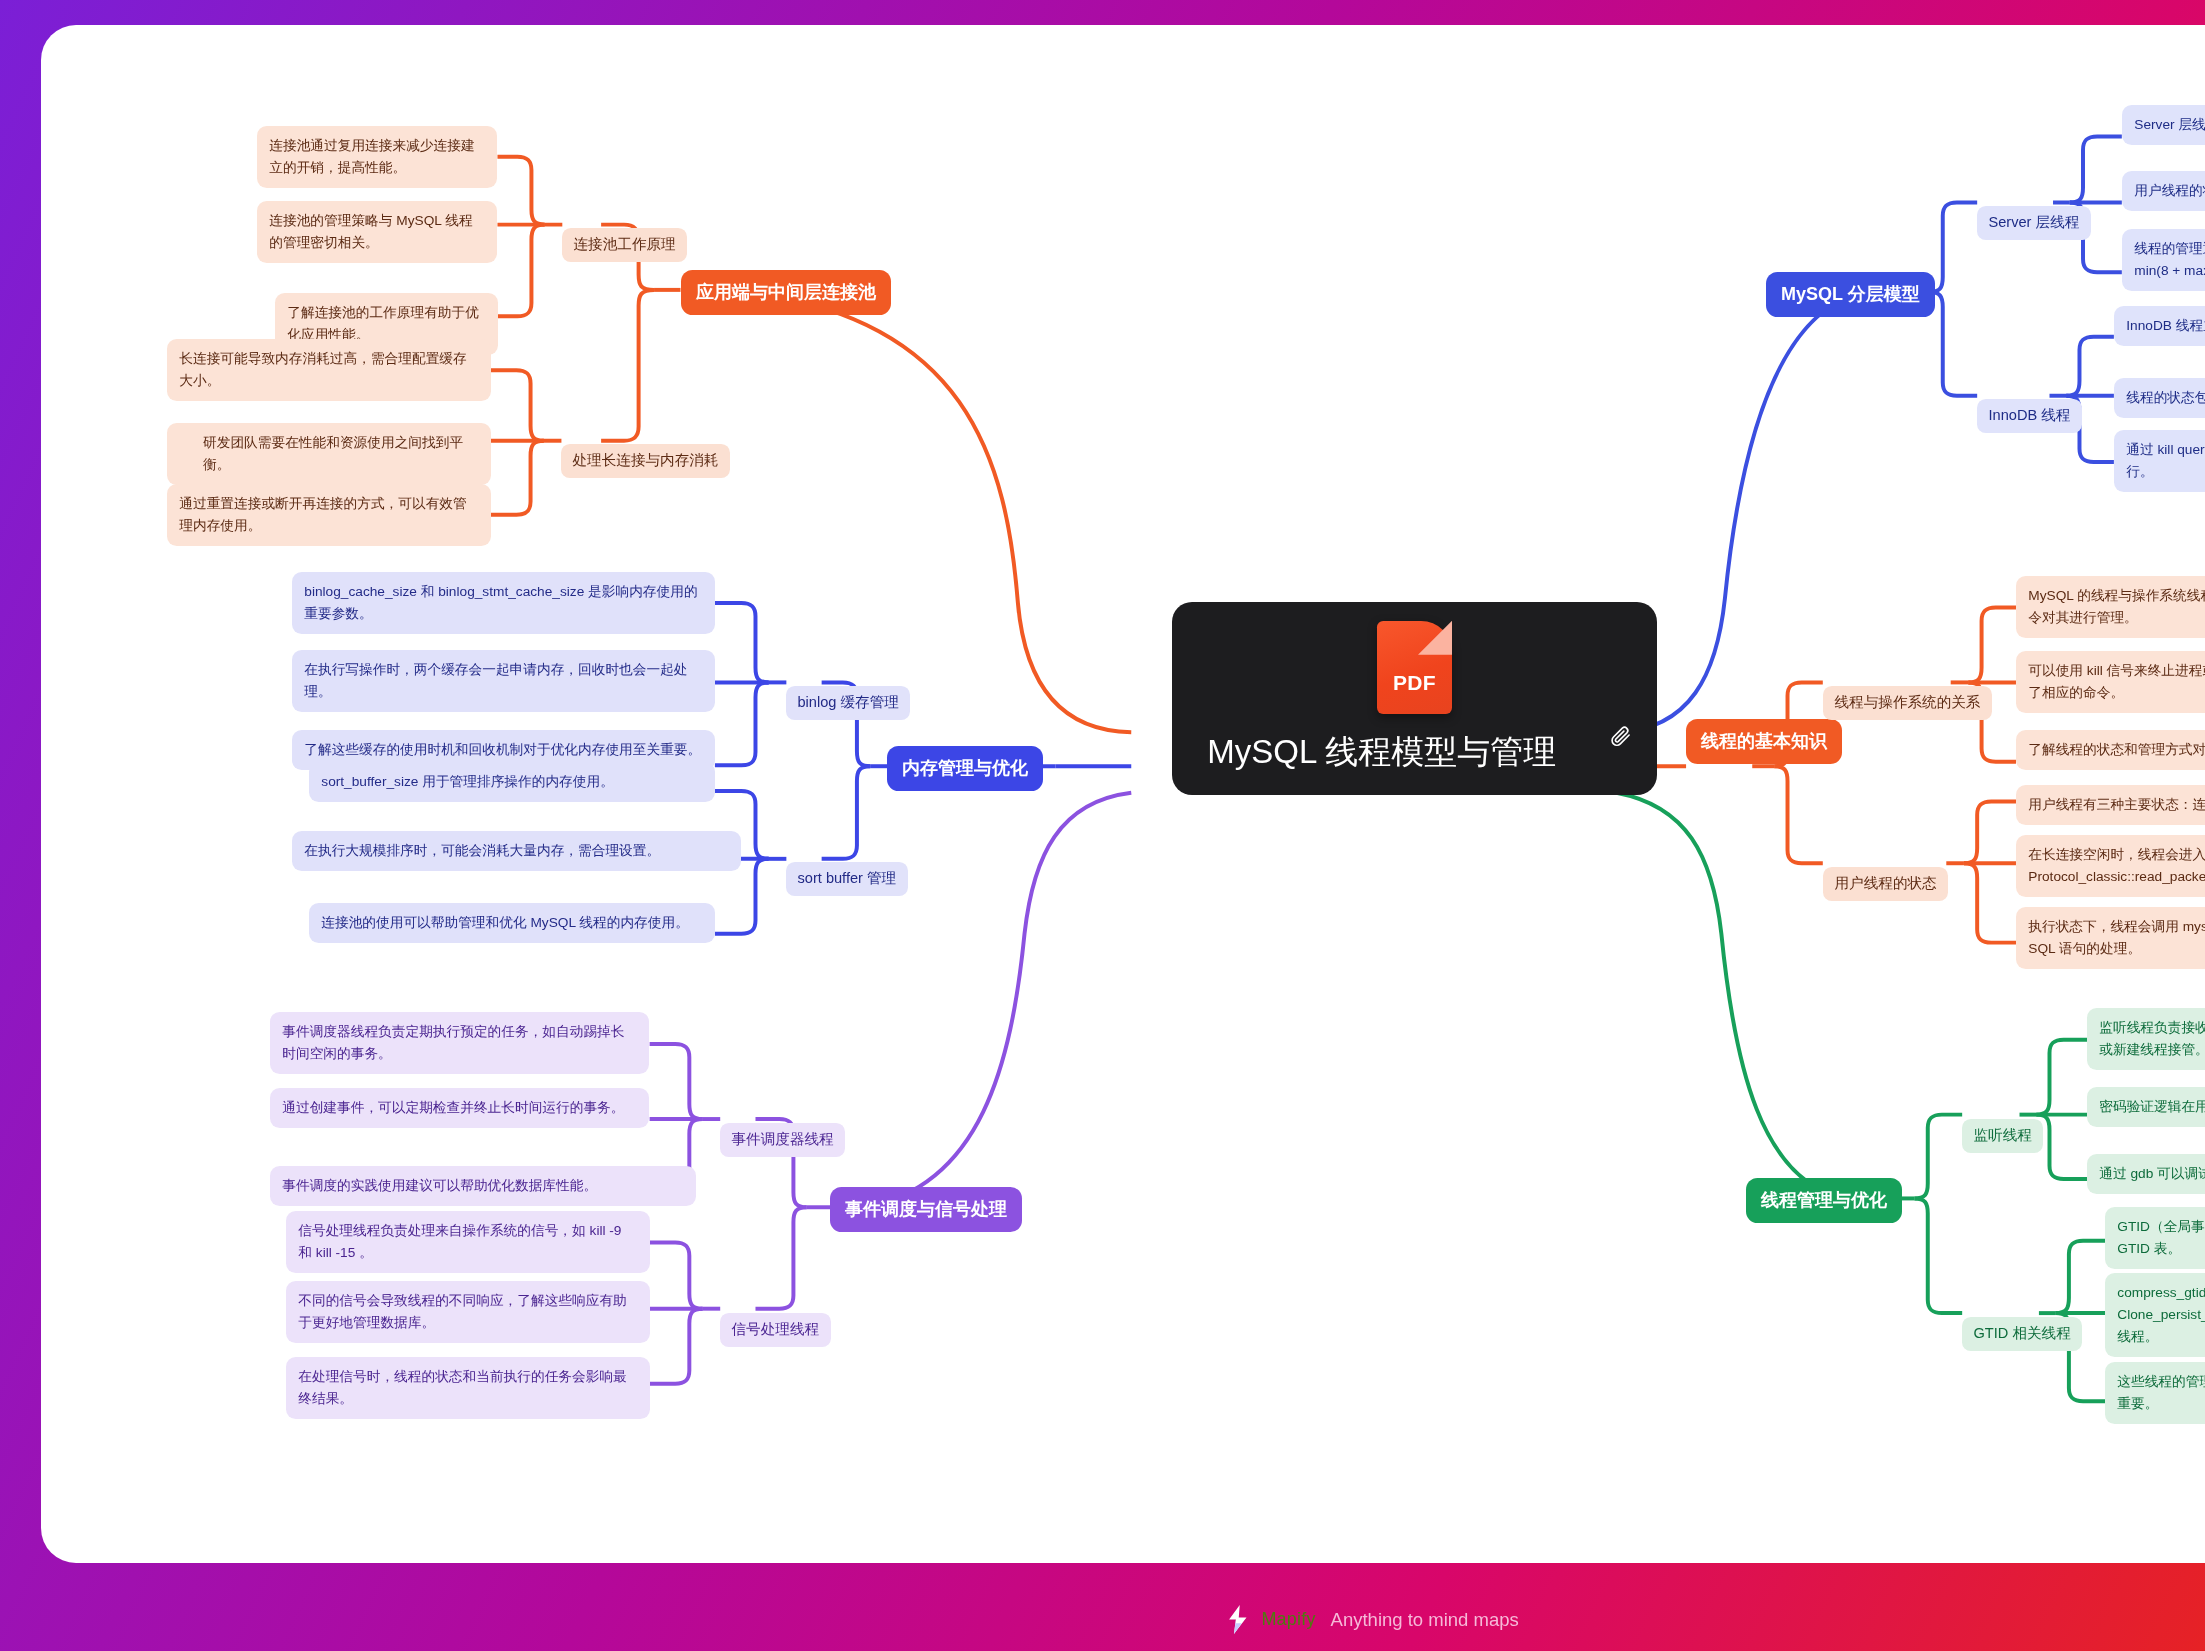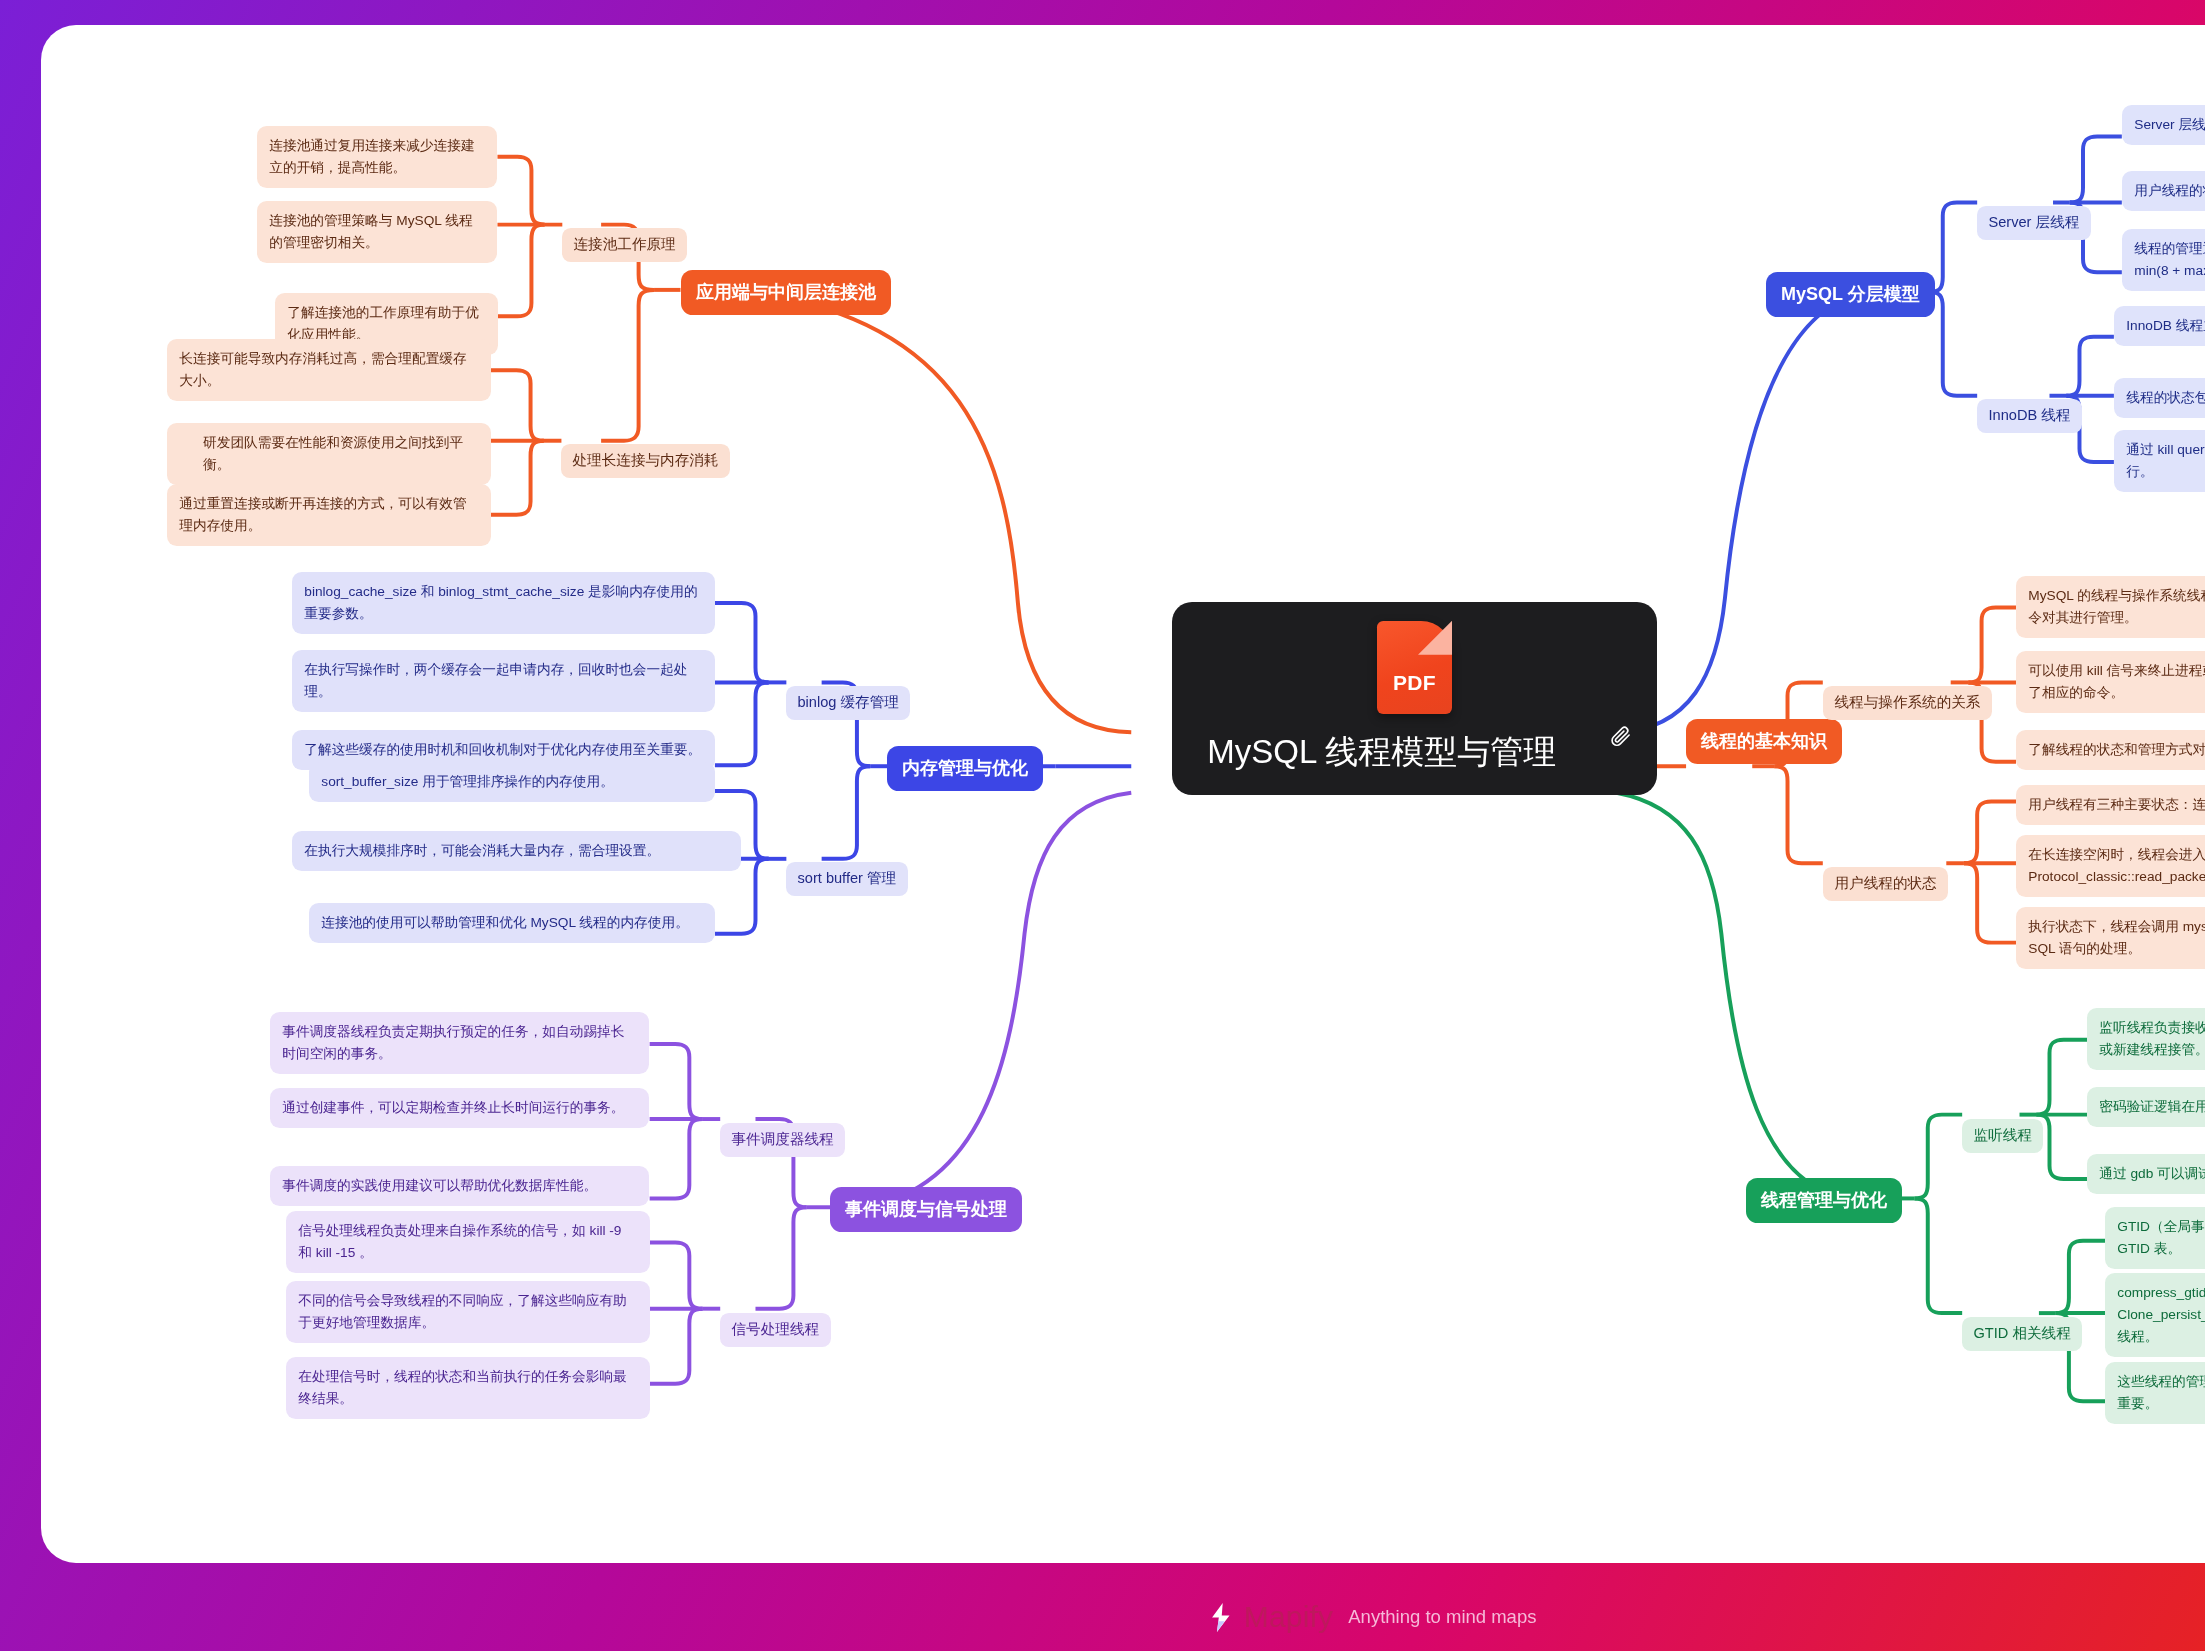--- a/index.html
+++ b/index.html
@@ -144,22 +144,22 @@
     position: absolute;
     left: 0; right: 0;
     bottom: 17px;
     display: flex;
     align-items: center;
     justify-content: center;
     gap: 10.6px;
   }
   #bolt-icon { width: 25.6px; height: 29px; }
   #brand-name {
-    color: #be185d;
-    font-size: 30px;
+    color: #4d7c0f;
+    font-size: 18px;
     font-weight: 400;
     letter-spacing: 0.2px;
   }
   #brand-tag {
     color: #f6b9d8;
     font-size: 18.5px;
     font-weight: 400;
     margin-left: 4.4px;
   }
 </style>
@@ -350,21 +350,21 @@
   <div class="node sub s-purple" style="left:679px; top:1267px;">
     <span>信号处理线程</span>
   </div>
 
   <div class="node leaf l-purple" style="left:229px; top:987px; width:379px;">
     <span>事件调度器线程负责定期执行预定的任务，如自动踢掉长时间空闲的事务。</span>
   </div>
   <div class="node leaf l-purple" style="left:229px; top:1063px; width:379px;">
     <span>通过创建事件，可以定期检查并终止长时间运行的事务。</span>
   </div>
-  <div class="node leaf l-purple" style="left:229px; top:1141px; width:379px;">
+  <div class="node leaf l-purple" style="left:229px; top:1141px; width:426px;">
     <span>事件调度的实践使用建议可以帮助优化数据库性能。</span>
   </div>
 
   <div class="node leaf l-purple" style="left:245px; top:1186px; width:364px;">
     <span>信号处理线程负责处理来自操作系统的信号，如 kill -9 和 kill -15 。</span>
   </div>
   <div class="node leaf l-purple" style="left:245px; top:1256px; width:364px;">
     <span>不同的信号会导致线程的不同响应，了解这些响应有助于更好地管理数据库。</span>
   </div>
   <div class="node leaf l-purple" style="left:245px; top:1332px; width:364px;">

